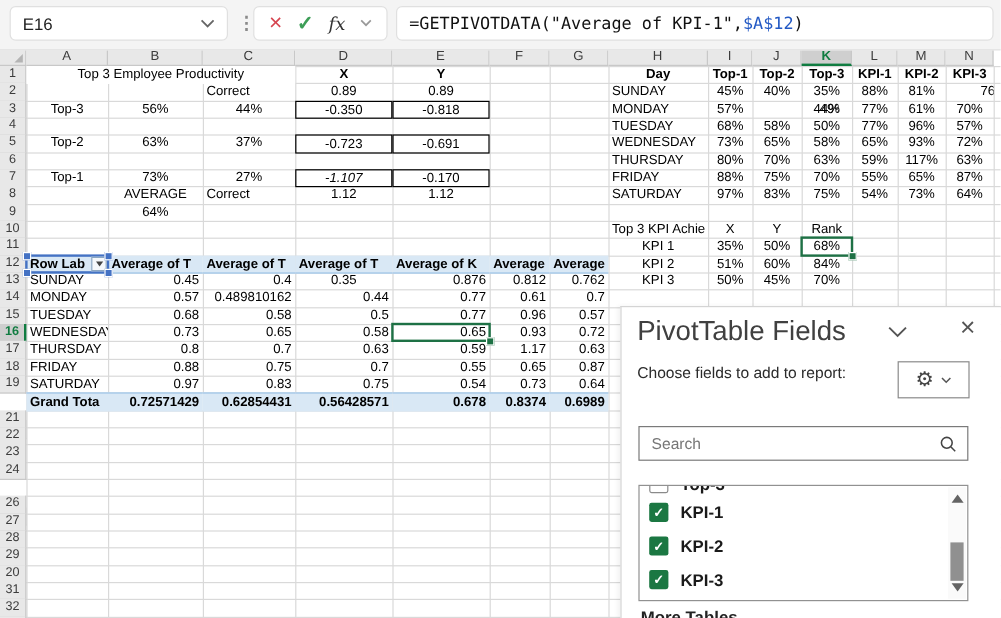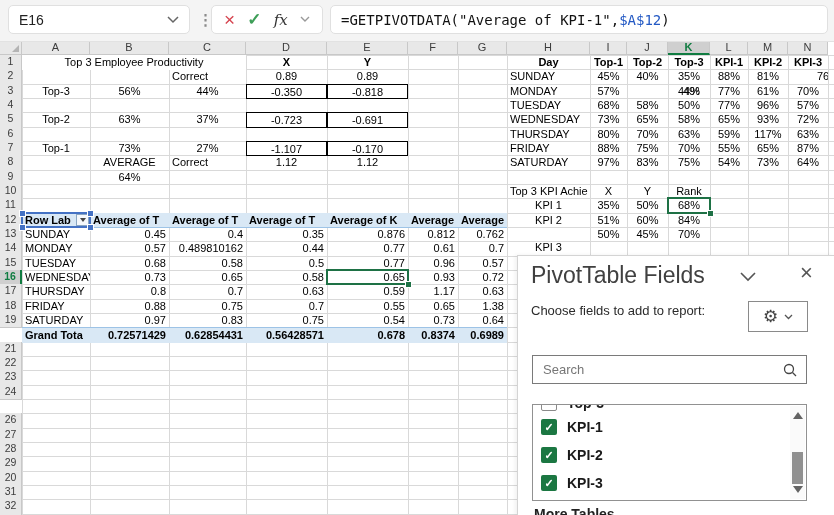--- a/index.html
+++ b/index.html
@@ -222,21 +222,21 @@
     <div class="cell ctr box" style="left: 246px; top: 42.66px; width: 81px; height: 15.33px; position: absolute;">-0.350</div>
     <div class="cell ctr box" style="left: 327px; top: 42.66px; width: 81px; height: 15.33px; position: absolute;">-0.818</div>
     <div class="cell ctr" style="left: 22px; top: 71.32px; width: 68px; height: 15.33px; position: absolute;">Top-2</div>
     <div class="cell ctr" style="left: 90px; top: 71.32px; width: 79px; height: 15.33px; position: absolute;">63%</div>
     <div class="cell ctr" style="left: 169px; top: 71.32px; width: 77px; height: 15.33px; position: absolute;">37%</div>
     <div class="cell ctr box" style="left: 246px; top: 71.32px; width: 81px; height: 15.33px; position: absolute;">-0.723</div>
     <div class="cell ctr box" style="left: 327px; top: 71.32px; width: 81px; height: 15.33px; position: absolute;">-0.691</div>
     <div class="cell ctr" style="left: 22px; top: 99.98px; width: 68px; height: 15.33px; position: absolute;">Top-1</div>
     <div class="cell ctr" style="left: 90px; top: 99.98px; width: 79px; height: 15.33px; position: absolute;">73%</div>
     <div class="cell ctr" style="left: 169px; top: 99.98px; width: 77px; height: 15.33px; position: absolute;">27%</div>
-    <div class="cell ctr box" style="left: 246px; top: 99.98px; width: 81px; height: 15.33px; position: absolute;">-1.107</div>
+    <div class="cell ctr box" style="left: 246px; top: 99.98px; width: 81px; height: 15.33px; position: absolute; font-style: italic;">-1.107</div>
     <div class="cell ctr box" style="left: 327px; top: 99.98px; width: 81px; height: 15.33px; position: absolute;">-0.170</div>
     <div class="cell ctr" style="left: 90px; top: 114.31px; width: 79px; height: 15.33px; position: absolute;">AVERAGE</div>
     <div class="cell " style="left: 169px; top: 114.31px; width: 77px; height: 15.33px; position: absolute;">Correct</div>
     <div class="cell ctr" style="left: 246px; top: 114.31px; width: 81px; height: 15.33px; position: absolute;">1.12</div>
     <div class="cell ctr" style="left: 327px; top: 114.31px; width: 81px; height: 15.33px; position: absolute;">1.12</div>
     <div class="cell ctr" style="left: 90px; top: 128.64px; width: 79px; height: 15.33px; position: absolute;">64%</div>
     <div class="cell ctr bld" style="left: 507px; top: 14px; width: 83px; height: 15.33px; position: absolute;">Day</div>
     <div class="cell ctr bld" style="left: 590px; top: 14px; width: 37px; height: 15.33px; position: absolute;">Top-1</div>
     <div class="cell ctr bld" style="left: 627px; top: 14px; width: 41px; height: 15.33px; position: absolute;">Top-2</div>
     <div class="cell ctr bld" style="left: 668px; top: 14px; width: 42px; height: 15.33px; position: absolute;">Top-3</div>
@@ -297,35 +297,35 @@
     <div class="cell ctr" style="left: 627px; top: 142.97px; width: 41px; height: 15.33px; position: absolute;">Y</div>
     <div class="cell ctr" style="left: 668px; top: 142.97px; width: 42px; height: 15.33px; position: absolute;">Rank</div>
     <div class="cell ctr" style="left: 507px; top: 157.3px; width: 83px; height: 15.33px; position: absolute;">KPI 1</div>
     <div class="cell ctr" style="left: 590px; top: 157.3px; width: 37px; height: 15.33px; position: absolute;">35%</div>
     <div class="cell ctr" style="left: 627px; top: 157.3px; width: 41px; height: 15.33px; position: absolute;">50%</div>
     <div class="cell ctr" style="left: 668px; top: 157.3px; width: 42px; height: 15.33px; position: absolute;">68%</div>
     <div class="cell ctr" style="left: 507px; top: 171.63px; width: 83px; height: 15.33px; position: absolute;">KPI 2</div>
     <div class="cell ctr" style="left: 590px; top: 171.63px; width: 37px; height: 15.33px; position: absolute;">51%</div>
     <div class="cell ctr" style="left: 627px; top: 171.63px; width: 41px; height: 15.33px; position: absolute;">60%</div>
     <div class="cell ctr" style="left: 668px; top: 171.63px; width: 42px; height: 15.33px; position: absolute;">84%</div>
-    <div class="cell ctr" style="left: 507px; top: 185.96px; width: 83px; height: 15.33px; position: absolute; margin-top: 13px;">KPI 3</div>
+    <div class="cell ctr" style="left: 507px; top: 185.96px; width: 83px; height: 15.33px; position: absolute;">KPI 3</div>
     <div class="cell ctr" style="left: 590px; top: 185.96px; width: 37px; height: 15.33px; position: absolute;">50%</div>
     <div class="cell ctr" style="left: 627px; top: 185.96px; width: 41px; height: 15.33px; position: absolute;">45%</div>
     <div class="cell ctr" style="left: 668px; top: 185.96px; width: 42px; height: 15.33px; position: absolute;">70%</div>
     <div class="cell phdr" style="left: 22px; top: 171.63px; width: 68px; height: 15.33px; position: absolute;">Row Lab</div>
     <div class="cell phdr" style="left: 90px; top: 171.63px; width: 79px; height: 15.33px; position: absolute;">Average of T</div>
     <div class="cell phdr" style="left: 169px; top: 171.63px; width: 77px; height: 15.33px; position: absolute;">Average of T</div>
     <div class="cell phdr" style="left: 246px; top: 171.63px; width: 81px; height: 15.33px; position: absolute;">Average of T</div>
     <div class="cell phdr" style="left: 327px; top: 171.63px; width: 81px; height: 15.33px; position: absolute;">Average of K</div>
     <div class="cell phdr" style="left: 408px; top: 171.63px; width: 50px; height: 15.33px; position: absolute;">Average</div>
     <div class="cell phdr" style="left: 458px; top: 171.63px; width: 49px; height: 15.33px; position: absolute;">Average</div>
     <div class="cell " style="left: 22px; top: 185.96px; width: 68px; height: 15.33px; position: absolute;">SUNDAY</div>
     <div class="cell rgt" style="left: 90px; top: 185.96px; width: 79px; height: 15.33px; position: absolute;">0.45</div>
     <div class="cell rgt" style="left: 169px; top: 185.96px; width: 77px; height: 15.33px; position: absolute;">0.4</div>
-    <div class="cell rgt" style="left: 246px; top: 185.96px; width: 81px; height: 29px; position: absolute;">0.35</div>
+    <div class="cell rgt" style="left: 246px; top: 185.96px; width: 81px; height: 29px; position: absolute; text-align: center;">0.35</div>
     <div class="cell rgt" style="left: 327px; top: 185.96px; width: 81px; height: 15.33px; position: absolute; padding-left: 20px;">0.876</div>
     <div class="cell rgt" style="left: 408px; top: 185.96px; width: 50px; height: 15.33px; position: absolute;">0.812</div>
     <div class="cell rgt" style="left: 458px; top: 185.96px; width: 49px; height: 15.33px; position: absolute;">0.762</div>
     <div class="cell " style="left: 22px; top: 200.29px; width: 68px; height: 15.33px; position: absolute;">MONDAY</div>
     <div class="cell rgt" style="left: 90px; top: 200.29px; width: 79px; height: 15.33px; position: absolute;">0.57</div>
     <div class="cell rgt" style="left: 169px; top: 200.29px; width: 77px; height: 15.33px; position: absolute;">0.489810162</div>
     <div class="cell rgt" style="left: 246px; top: 200.29px; width: 81px; height: 15.33px; position: absolute;">0.44</div>
     <div class="cell rgt" style="left: 327px; top: 200.29px; width: 81px; height: 15.33px; position: absolute;">0.77</div>
     <div class="cell rgt" style="left: 408px; top: 200.29px; width: 50px; height: 15.33px; position: absolute;">0.61</div>
     <div class="cell rgt" style="left: 458px; top: 200.29px; width: 49px; height: 15.33px; position: absolute;">0.7</div>
@@ -349,21 +349,21 @@
     <div class="cell rgt" style="left: 246px; top: 243.28px; width: 81px; height: 15.33px; position: absolute;">0.63</div>
     <div class="cell rgt" style="left: 327px; top: 243.28px; width: 81px; height: 15.33px; position: absolute;">0.59</div>
     <div class="cell rgt" style="left: 408px; top: 243.28px; width: 50px; height: 15.33px; position: absolute;">1.17</div>
     <div class="cell rgt" style="left: 458px; top: 243.28px; width: 49px; height: 15.33px; position: absolute;">0.63</div>
     <div class="cell " style="left: 22px; top: 257.61px; width: 68px; height: 15.33px; position: absolute;">FRIDAY</div>
     <div class="cell rgt" style="left: 90px; top: 257.61px; width: 79px; height: 15.33px; position: absolute;">0.88</div>
     <div class="cell rgt" style="left: 169px; top: 257.61px; width: 77px; height: 15.33px; position: absolute;">0.75</div>
     <div class="cell rgt" style="left: 246px; top: 257.61px; width: 81px; height: 15.33px; position: absolute;">0.7</div>
     <div class="cell rgt" style="left: 327px; top: 257.61px; width: 81px; height: 15.33px; position: absolute;">0.55</div>
     <div class="cell rgt" style="left: 408px; top: 257.61px; width: 50px; height: 15.33px; position: absolute;">0.65</div>
-    <div class="cell rgt" style="left: 458px; top: 257.61px; width: 49px; height: 15.33px; position: absolute;">1.38</div>
+    <div class="cell rgt" style="left: 458px; top: 257.61px; width: 49px; height: 15.33px; position: absolute;">0.87</div>
     <div class="cell " style="left: 22px; top: 271.94px; width: 68px; height: 15.33px; position: absolute;">SATURDAY</div>
     <div class="cell rgt" style="left: 90px; top: 271.94px; width: 79px; height: 15.33px; position: absolute;">0.97</div>
     <div class="cell rgt" style="left: 169px; top: 271.94px; width: 77px; height: 15.33px; position: absolute;">0.83</div>
     <div class="cell rgt" style="left: 246px; top: 271.94px; width: 81px; height: 15.33px; position: absolute;">0.75</div>
     <div class="cell rgt" style="left: 327px; top: 271.94px; width: 81px; height: 15.33px; position: absolute;">0.54</div>
     <div class="cell rgt" style="left: 408px; top: 271.94px; width: 50px; height: 15.33px; position: absolute;">0.73</div>
     <div class="cell rgt" style="left: 458px; top: 271.94px; width: 49px; height: 15.33px; position: absolute;">0.64</div>
     <div class="cell ptot" style="left: 22px; top: 286.27px; width: 68px; height: 15.33px; position: absolute;">Grand Tota</div>
     <div class="cell ptot rgt" style="left: 90px; top: 286.27px; width: 79px; height: 15.33px; position: absolute;">0.72571429</div>
     <div class="cell ptot rgt" style="left: 169px; top: 286.27px; width: 77px; height: 15.33px; position: absolute;">0.62854431</div>

